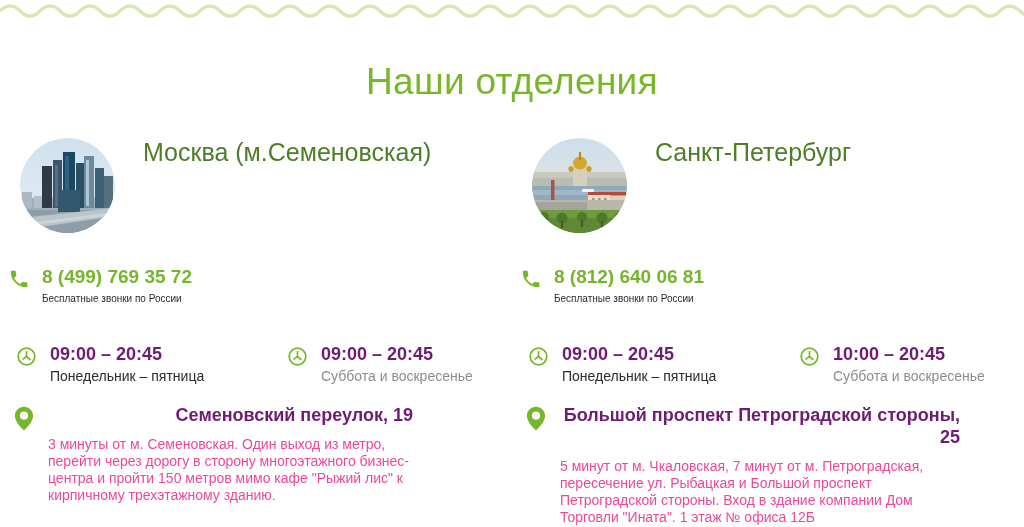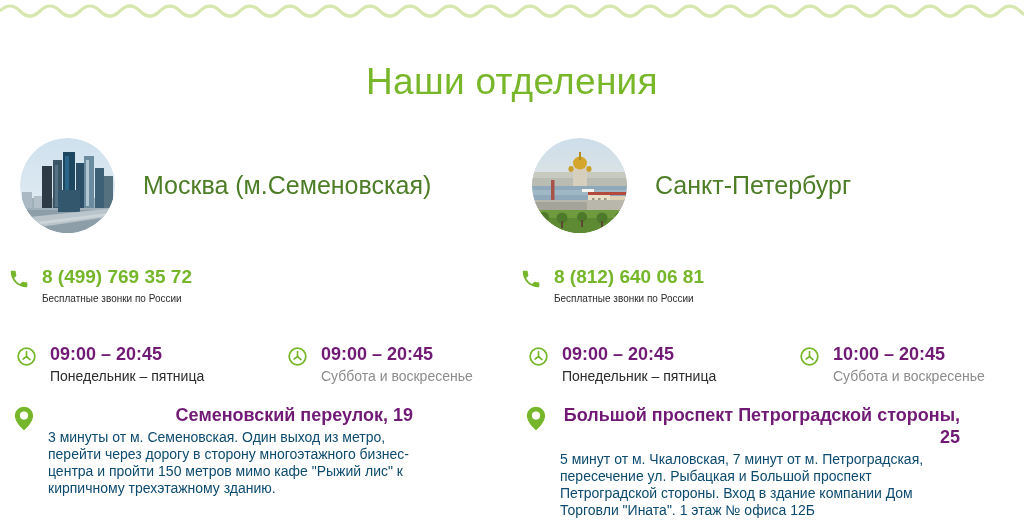--- a/index.html
+++ b/index.html
@@ -36,21 +36,21 @@
   .branches {
     position: absolute; top: 130px; left: 0;
     width: 1024px; height: 397px;
     display: flex;
   }
   .branch { position: relative; width: 512px; height: 397px; }
 
   
   .branch-header {
     position: absolute; top: 8px; left: 20px;
-    display: flex; align-items: center;
+    display: flex; align-items: flex-start;
   }
   .avatar {
     width: 95px; height: 95px;
     border-radius: 50%;
     overflow: hidden;
     flex: none;
     position: relative;
   }
   .avatar svg { display:block; width:95px; height:95px; }
   .city-name {
@@ -92,22 +92,22 @@
   .hours-days.weekday { color: #2b2b2b; }
   .hours-days.weekend { color: #8c8c8c; }
 
   
   .address-block { top: 274px; left: 14px; }
   .address-title {
     font-size: 18px; font-weight: 700; color: #701a75;
     line-height: 22px; max-width: 390px; text-align: right;
   }
   .address-desc {
-    font-size: 14px; color: #0c4a6e; line-height: 17px;
-    margin-top: 3px; max-width: 365px;
+    font-size: 14px; color: #ec4899; line-height: 17px;
+    margin-top: 10px; max-width: 365px;
   }
   .branch.spb .address-desc { max-width: 400px; }
   .branch.spb .address-title { max-width: 400px; }
 </style>
 </head>
 <body>
 
 <div class="page">
 
   <div class="wave-divider">

